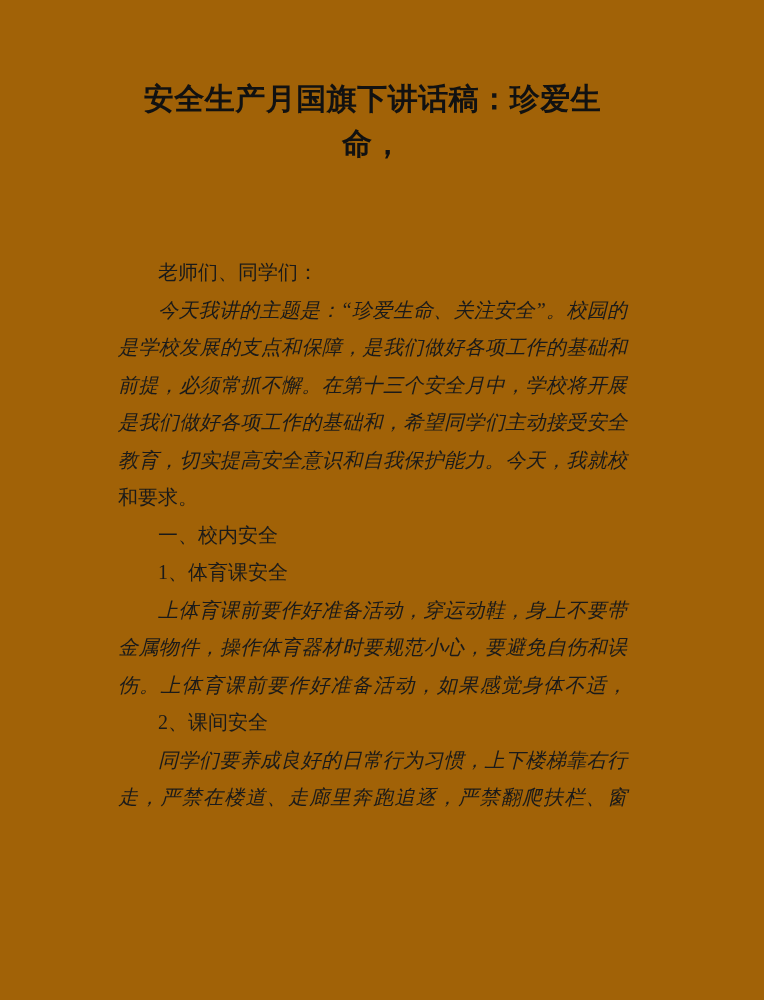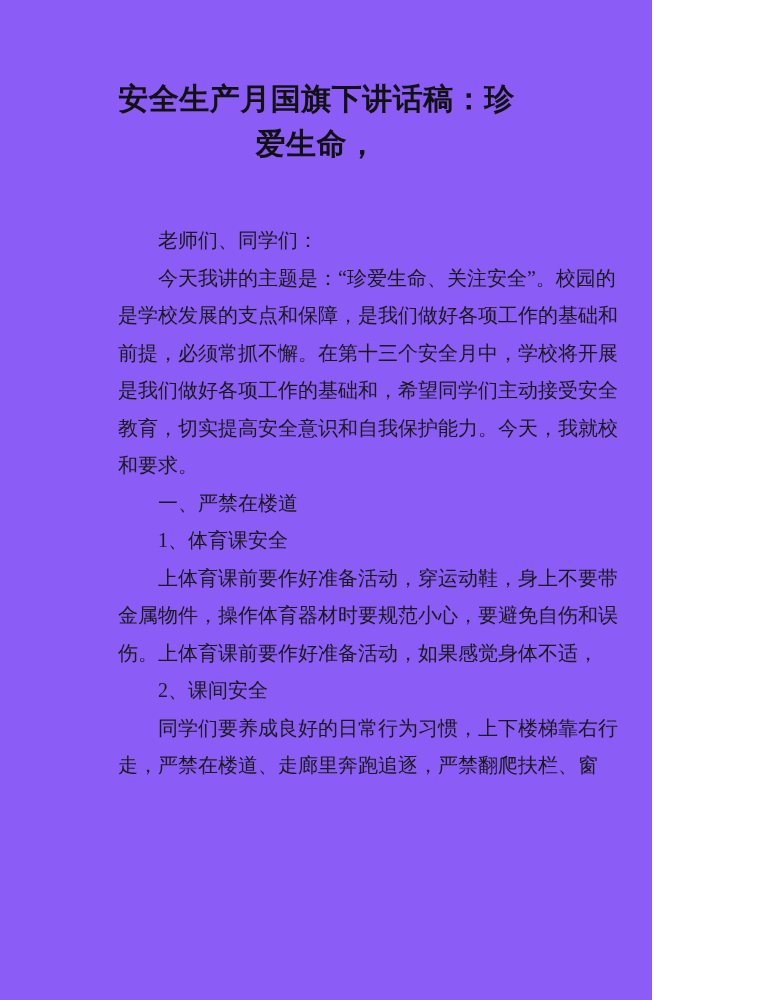--- a/index.html
+++ b/index.html
@@ -2,76 +2,77 @@
 <html><head>
 <meta charset="utf-8">
 <style>
   html, body {
     margin: 0;
     padding: 0;
     background: #ffffff;
   }
   .page {
     position: relative;
-    width: 652px;
+    width: 764px;
     height: 1000px;
     box-sizing: border-box;
-    background: #8b5cf6;
+    background: #a16207;
     padding: 76px 137px 0 118px;
     font-family: "Liberation Serif", "DejaVu Serif", serif;
     color: #1a1a1a;
     overflow: hidden;
   }
   .title {
     margin: 0;
     font-size: 30px;
     font-weight: 700;
     line-height: 45px;
     text-align: center;
     color: #111111;
     letter-spacing: 0.5px;
   }
   .title-line {
     display: block;
   }
   .body-text {
-    margin-top: 56px;
+    margin-top: 88px;
   }
   .line {
     font-size: 20px;
     line-height: 37.5px;
     height: 37.5px;
     white-space: nowrap;
     letter-spacing: 0;
   }
   .line.indent {
     text-indent: 2em;
   }
   .line.just {
     text-align: justify;
     text-align-last: justify;
     text-justify: inter-character;
+    font-style: italic;
   }
 </style>
 </head>
 <body>
 
 <div class="page">
   <h1 class="title">
     <span class="title-line">安全生产月国旗下讲话稿：珍爱生命，</span>
   </h1>
   <div class="body-text">
       <div class="line indent">老师们、同学们：</div>
       <div class="line indent just">今天我讲的主题是：“珍爱生命、关注安全”。校园的</div>
       <div class="line just">是学校发展的支点和保障，是我们做好各项工作的基础和</div>
       <div class="line just">前提，必须常抓不懈。在第十三个安全月中，学校将开展</div>
       <div class="line just">是我们做好各项工作的基础和，希望同学们主动接受安全</div>
       <div class="line just">教育，切实提高安全意识和自我保护能力。今天，我就校</div>
       <div class="line">和要求。</div>
-      <div class="line indent">一、严禁在楼道</div>
+      <div class="line indent">一、校内安全</div>
       <div class="line indent">1、体育课安全</div>
       <div class="line indent just">上体育课前要作好准备活动，穿运动鞋，身上不要带</div>
       <div class="line just">金属物件，操作体育器材时要规范小心，要避免自伤和误</div>
       <div class="line just">伤。上体育课前要作好准备活动，如果感觉身体不适，</div>
       <div class="line indent">2、课间安全</div>
       <div class="line indent just">同学们要养成良好的日常行为习惯，上下楼梯靠右行</div>
       <div class="line just">走，严禁在楼道、走廊里奔跑追逐，严禁翻爬扶栏、窗</div>
     </div>
 </div>
 

